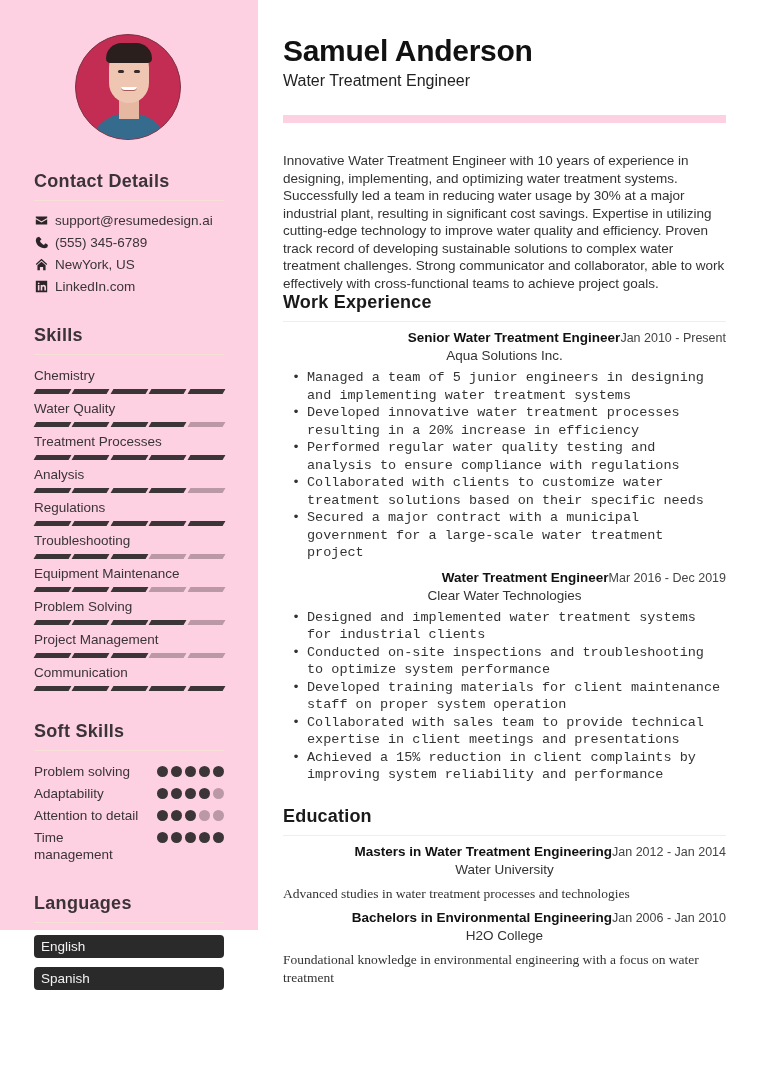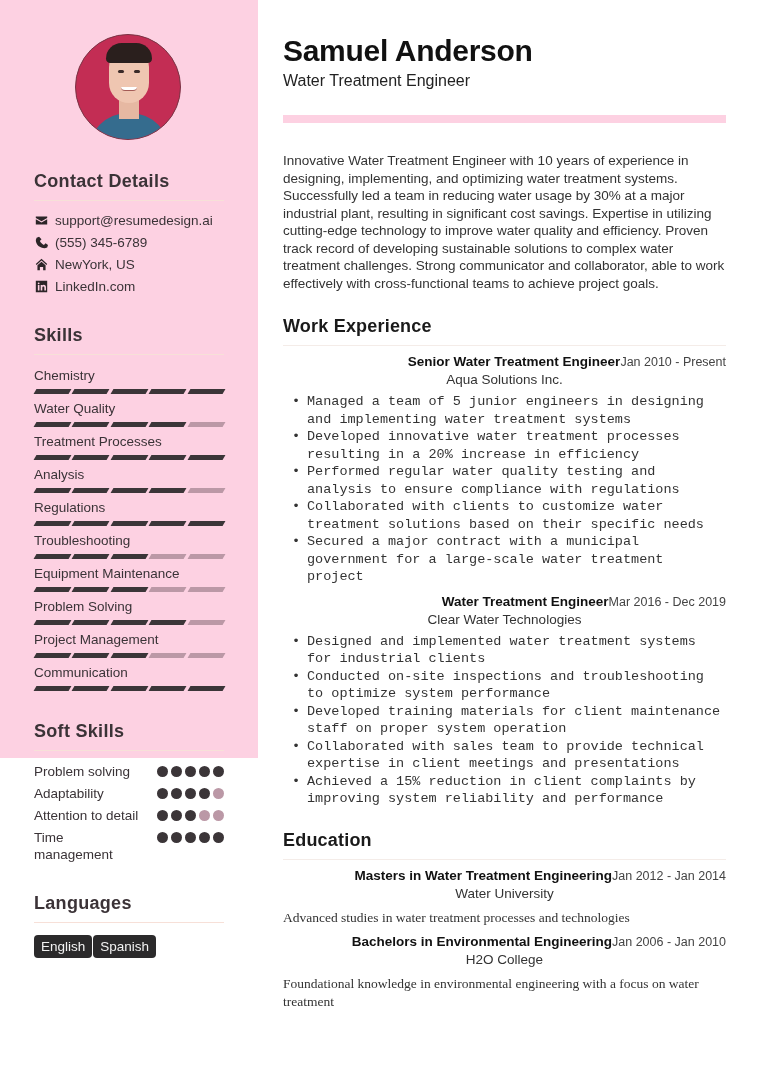--- a/index.html
+++ b/index.html
@@ -1,19 +1,19 @@
 <!DOCTYPE html>
 <html><head>
 <meta charset="utf-8">
 <style>
   * { box-sizing: border-box; margin: 0; padding: 0; }
   html, body { width: 768px; height: 1078px; background: #ffffff; overflow: hidden; }
   body { font-family: "Liberation Sans", "DejaVu Sans", sans-serif; color: #333; position: relative; }
 
-  .sidebar { position: absolute; left: 0; top: 0; width: 258px; height: 758px; background: #fdd1e2; padding: 34px 34px 0 34px; }
+  .sidebar { position: absolute; left: 0; top: 0; width: 258px; height: 930px; background: #fdd1e2; padding: 34px 34px 0 34px; }
   .avatar-wrap { display: flex; justify-content: center; margin-left: -2px; }
   .avatar { width: 106px; height: 106px; border-radius: 50%; background: #c32d54; border: 1px solid #7a3344; position: relative; overflow: hidden; }
   .avatar .neck { position: absolute; left: 43px; top: 62px; width: 20px; height: 22px; background: #e6b8a2; }
   .avatar .shirt { position: absolute; left: 12px; top: 78px; width: 82px; height: 50px; border-radius: 40px 40px 0 0; background: #356c8e; }
   .avatar .face { position: absolute; left: 33px; top: 14px; width: 40px; height: 54px; border-radius: 18px 18px 20px 20px; background: #efc6b1; }
   .avatar .hair { position: absolute; left: 30px; top: 8px; width: 46px; height: 20px; border-radius: 22px 22px 6px 6px; background: #2a1f1d; }
   .avatar .eye { position: absolute; top: 35px; width: 6px; height: 3px; border-radius: 2px; background: #3a2a28; }
   .avatar .mouth { position: absolute; left: 45px; top: 52px; width: 16px; height: 4px; border-radius: 0 0 8px 8px; background: #fff; border-bottom: 1px solid #a45b55; }
 
   .side-h { font-size: 18px; font-weight: bold; color: #3b3337; letter-spacing: 0.3px; padding-bottom: 8px; border-bottom: 1px solid #f7e0d8; margin-bottom: 12px; }
@@ -30,31 +30,31 @@
   .seg.off { background: #bb98a6; }
 
   .soft { margin-top: 30px; }
   .soft-row { display: flex; justify-content: space-between; font-size: 13.5px; color: #3a3337; line-height: 17px; margin-bottom: 5px; }
   .soft-row .lbl { width: 110px; }
   .dots { display: flex; gap: 3px; padding-top: 3px; }
   .dot { width: 11px; height: 11px; border-radius: 50%; background: #3b3538; }
   .dot.off { background: #bb98a6; }
 
   .langs { margin-top: 30px; }
-  .chips { display: flex; gap: 1px; }
+  .chips { display: flex; gap: 9px; flex-direction: column; }
   .chip { background: #2b2a2b; color: #f2f2f2; font-size: 13.5px; padding: 4px 7px; border-radius: 4px; }
 
   .main { position: absolute; left: 283px; top: 34px; width: 443px; }
   .name { font-size: 30px; font-weight: bold; color: #111; line-height: 34px; letter-spacing: -0.3px; }
   .title { font-size: 16px; color: #222; margin-top: 4px; }
   .accent-bar { height: 8px; background: #fdd1e2; margin-top: 25px; }
   .summary { font-size: 13.5px; color: #333; line-height: 17.5px; margin-top: 29px; }
 
   .sec-h { font-size: 18px; font-weight: bold; color: #1a1a1a; letter-spacing: 0.2px; padding-bottom: 8px; border-bottom: 1px solid #f4ece8; margin-bottom: 8px; }
-  .work { margin-top: 24px; }
+  .work { }
   .job-head { display: flex; justify-content: flex-end; align-items: baseline; }
   .job-title { font-size: 13.5px; font-weight: bold; color: #111; }
   .job-date { font-size: 12.5px; color: #444; }
   .company { font-size: 13.5px; color: #333; margin-top: 3px; text-align: center; }
   ul.bullets { margin-top: 6px; padding-left: 24px; list-style: none; }
   ul.bullets li { font-size: 13.5px; color: #333; line-height: 17.5px; position: relative; font-family: Liberation Mono, monospace; }
   ul.bullets li::before { content: "•"; position: absolute; left: -15px; }
   .job { margin-bottom: 8px; }
 
   .edu { margin-top: 22px; }

